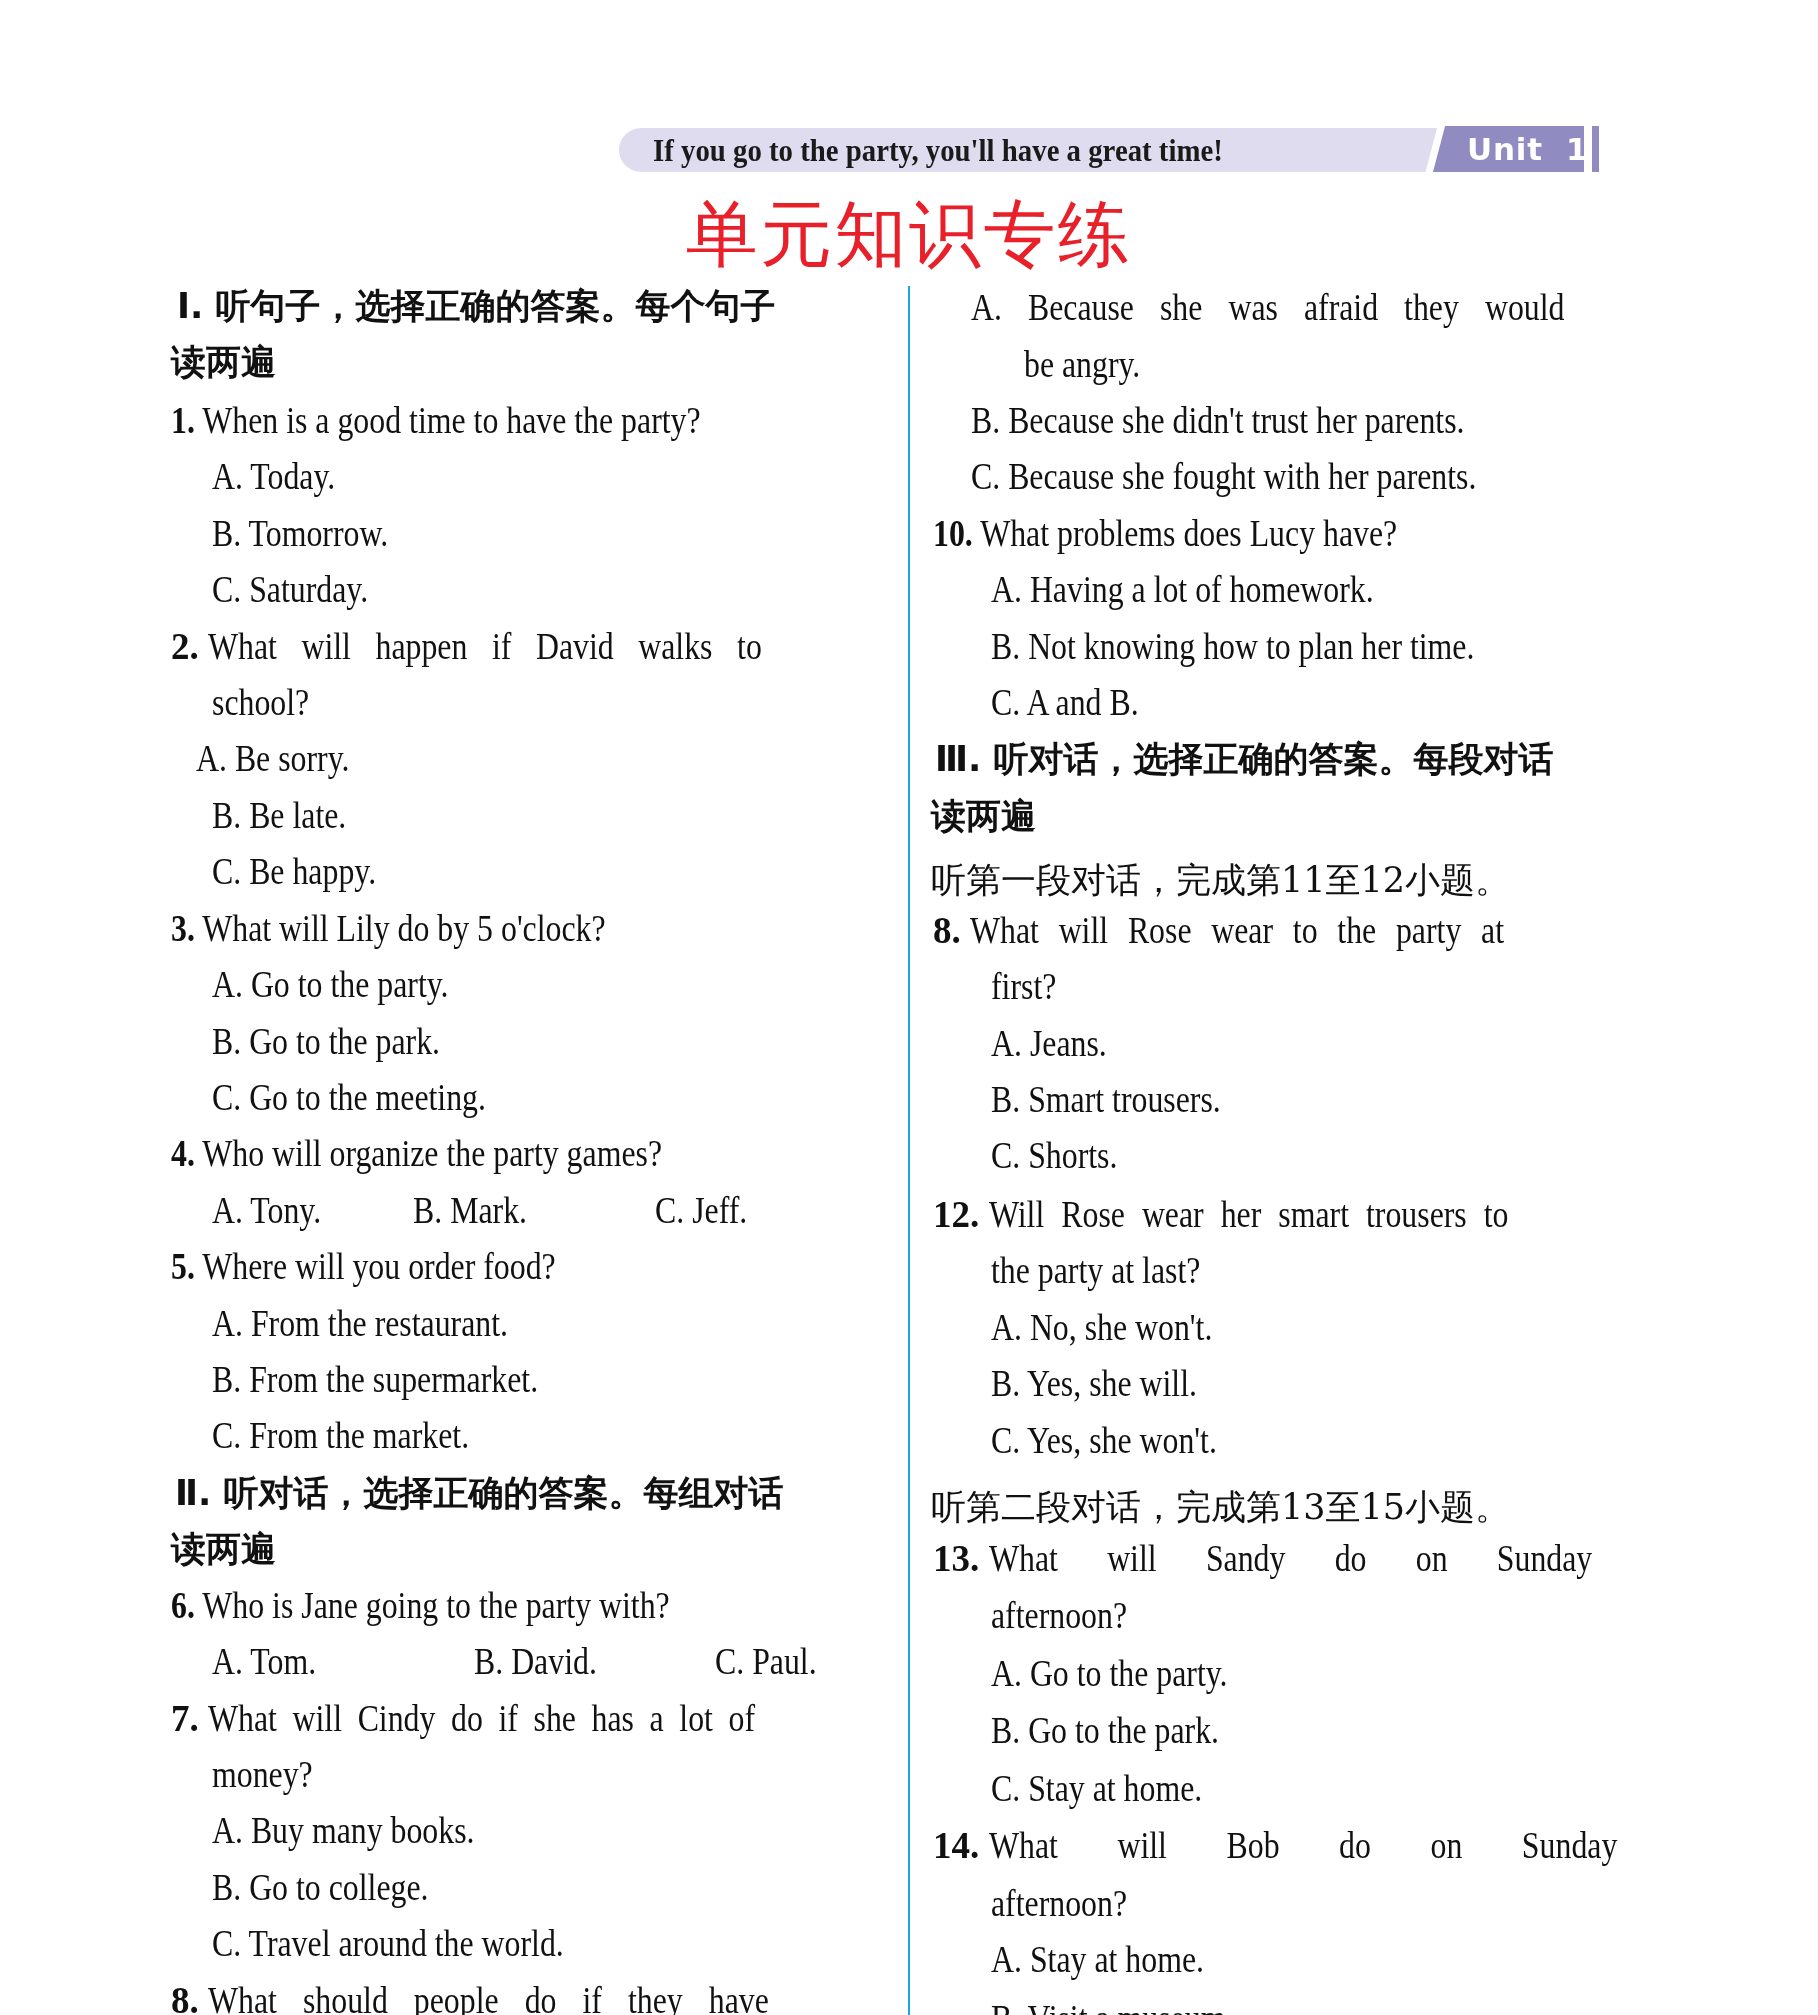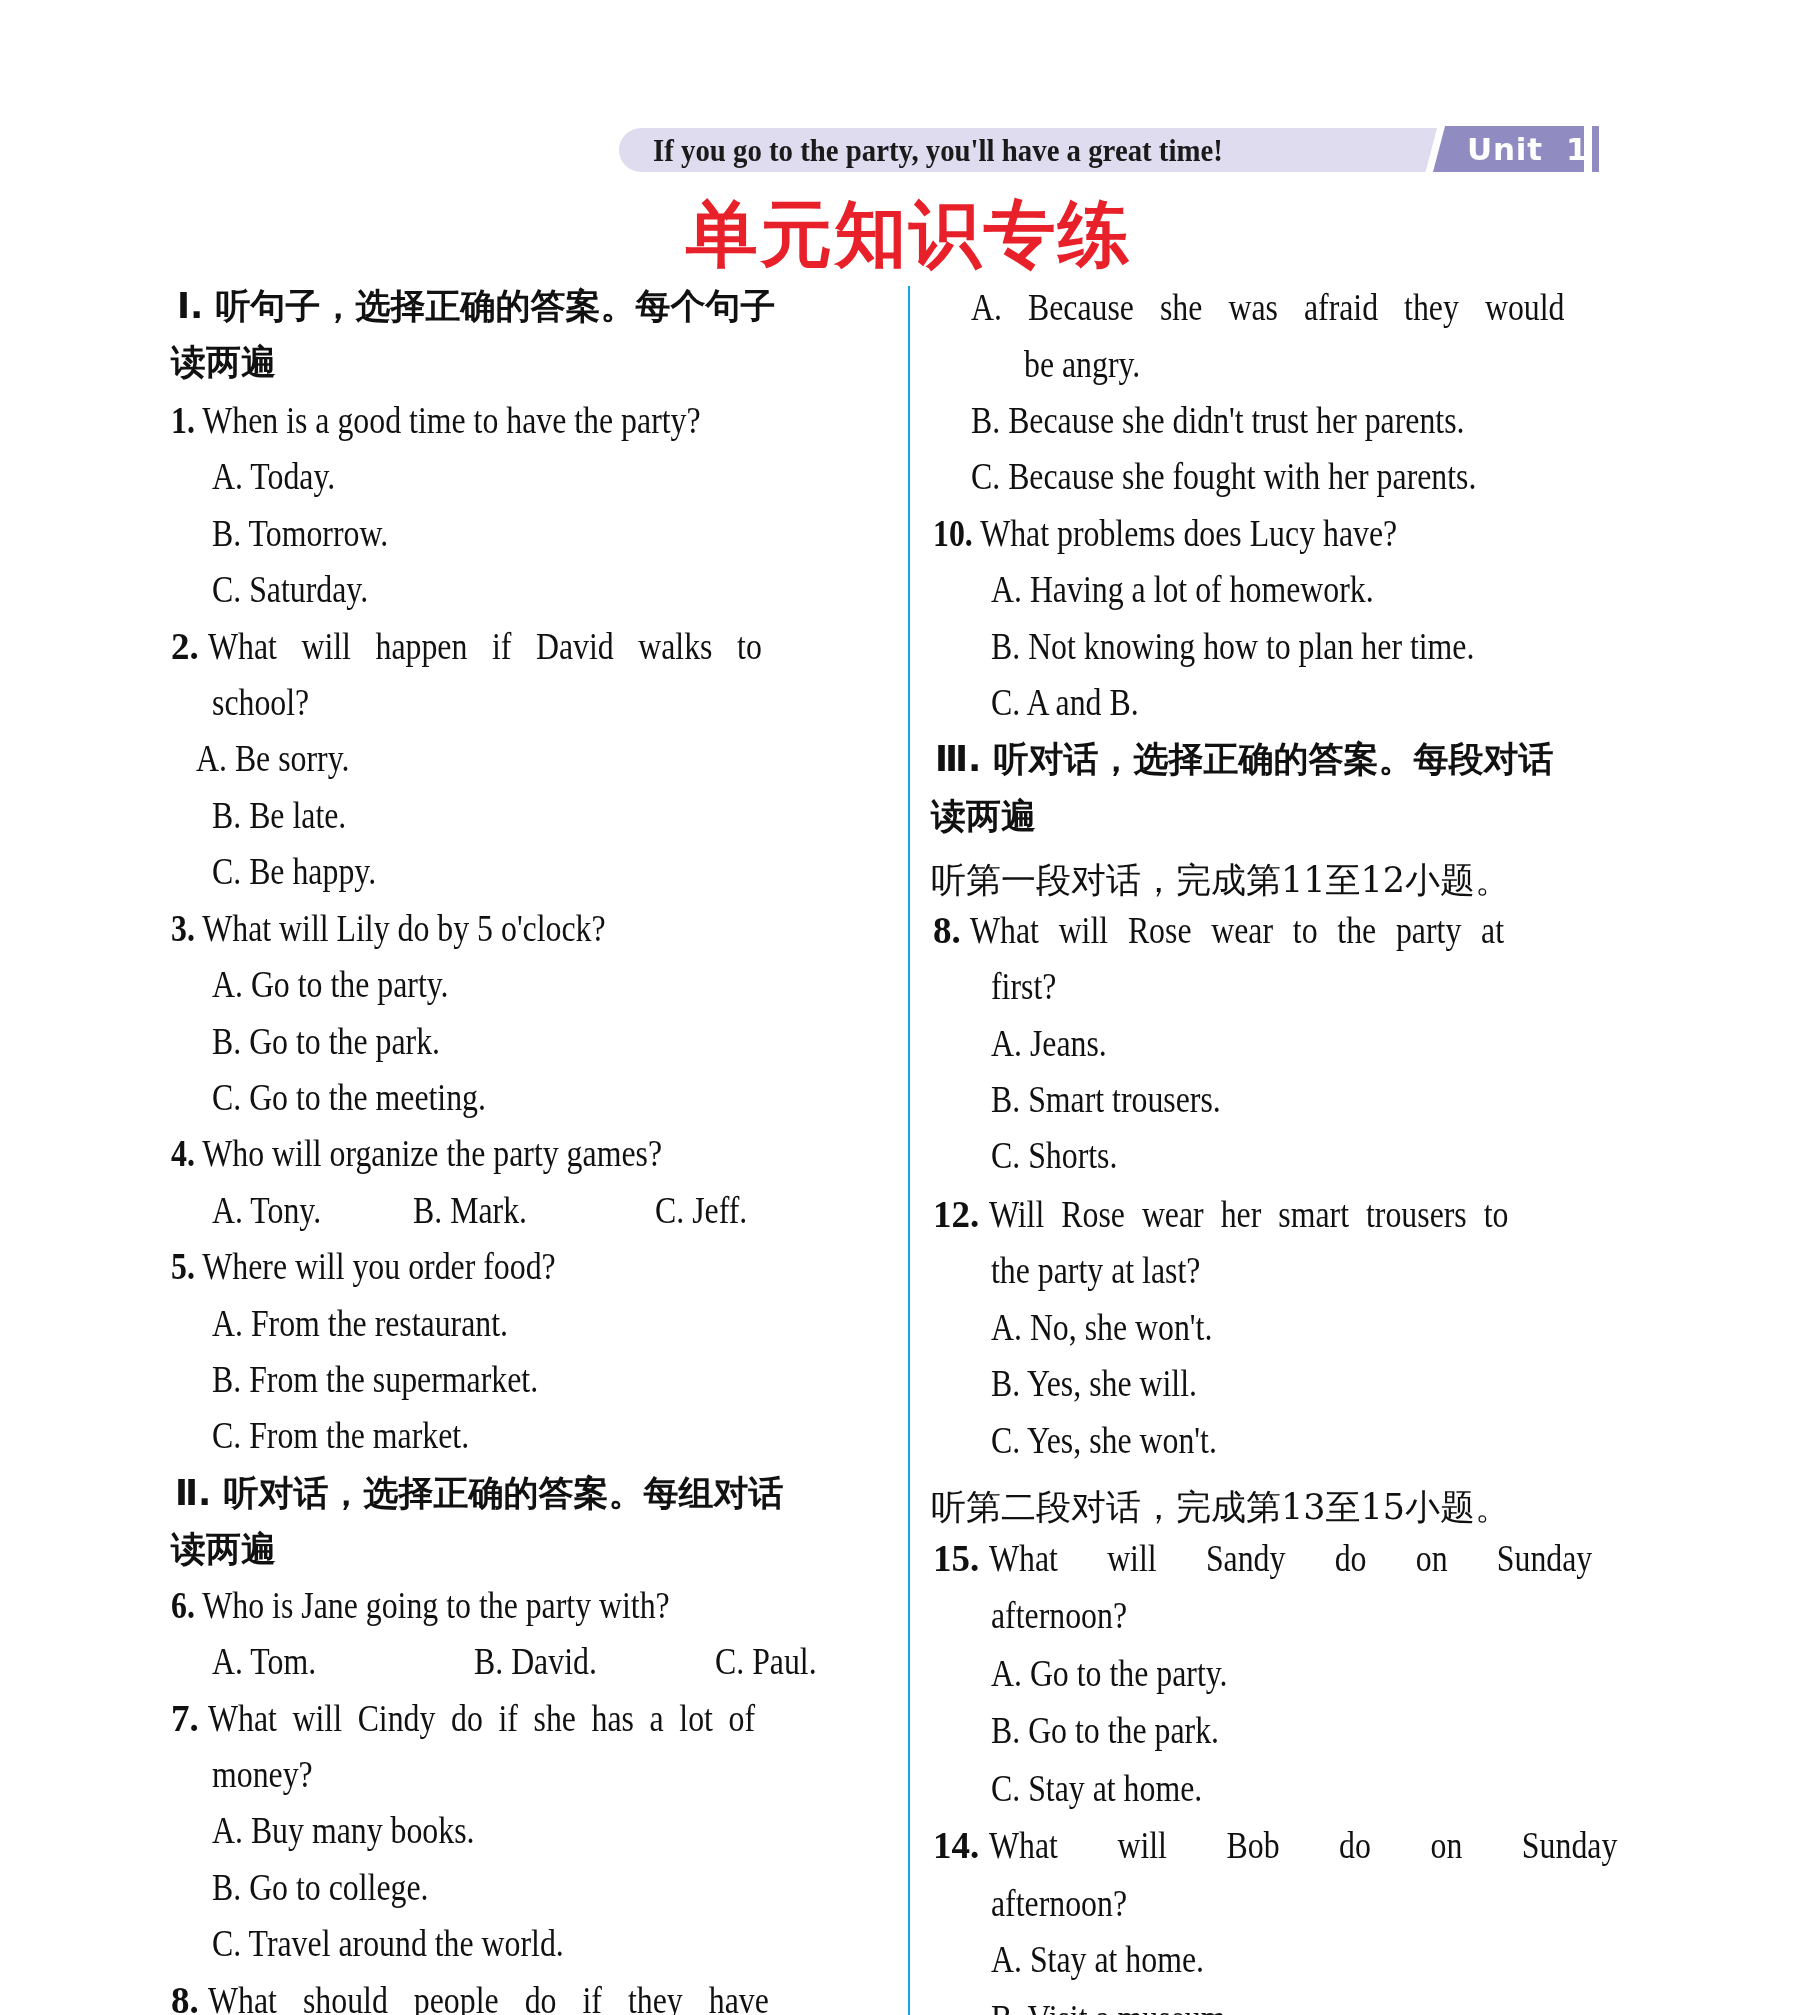--- a/index.html
+++ b/index.html
@@ -25,21 +25,21 @@
     position: absolute; left: 1467px; top: 126px; height: 46px; line-height: 46px;
     font-family: "DejaVu Sans", sans-serif; font-weight: bold; font-size: 31px;
     color: #fff; letter-spacing: 0.8px; white-space: pre;
   }
   .unit-bar {
     position: absolute; left: 1592px; top: 126px; width: 7.3px; height: 46px; background: #908bc0;
   }
   .main-title {
     position: absolute; left: 0; width: 1818px; top: 190px; height: 89px;
     text-align: center; color: #e8202a; font-family: "DejaVu Sans", sans-serif;
-    font-weight: bold; font-size: 72px; line-height: 89px; letter-spacing: 2.4px;
+    font-weight: normal; font-size: 72px; line-height: 89px; letter-spacing: 2.4px;
   }
   .divider {
     position: absolute; left: 908px; top: 286px; width: 2.4px; height: 2075px; background: #1aa5e0;
   }
   .col { position: absolute; top: 0; }
   .line {
     position: absolute; white-space: nowrap; height: 56px; line-height: 56px;
     font-size: 37px;
   }
   .heading {
@@ -172,21 +172,21 @@
     <span class="txt" style="word-spacing:10.5px;">Will Rose wear her smart trousers to</span>
   </div>
   <div class="line" style="left:991px;top:1243px;"><span class="txt">the party at last?</span></div>
   <div class="line" style="left:991px;top:1300px;"><span class="txt">A. No, she won't.</span></div>
   <div class="line" style="left:991px;top:1356px;"><span class="txt">B. Yes, she will.</span></div>
   <div class="line" style="left:991px;top:1413px;"><span class="txt">C. Yes, she won't.</span></div>
 
   <div class="line cn-note" style="left:931px;top:1471px;">听第二段对话，完成第13至15小题。</div>
 
   <div class="line" style="left:933px;top:1531px;">
-    <span class="num">15.</span>
+    <span class="num">13.</span>
     <span class="txt" style="word-spacing:48px;">What will Sandy do on Sunday</span>
   </div>
   <div class="line" style="left:991px;top:1588px;"><span class="txt">afternoon?</span></div>
   <div class="line" style="left:991px;top:1646px;"><span class="txt">A. Go to the party.</span></div>
   <div class="line" style="left:991px;top:1703px;"><span class="txt">B. Go to the park.</span></div>
   <div class="line" style="left:991px;top:1761px;"><span class="txt">C. Stay at home.</span></div>
 
   <div class="line" style="left:933px;top:1818px;">
     <span class="num">14.</span>
     <span class="txt" style="word-spacing:60px;">What will Bob do on Sunday</span>

